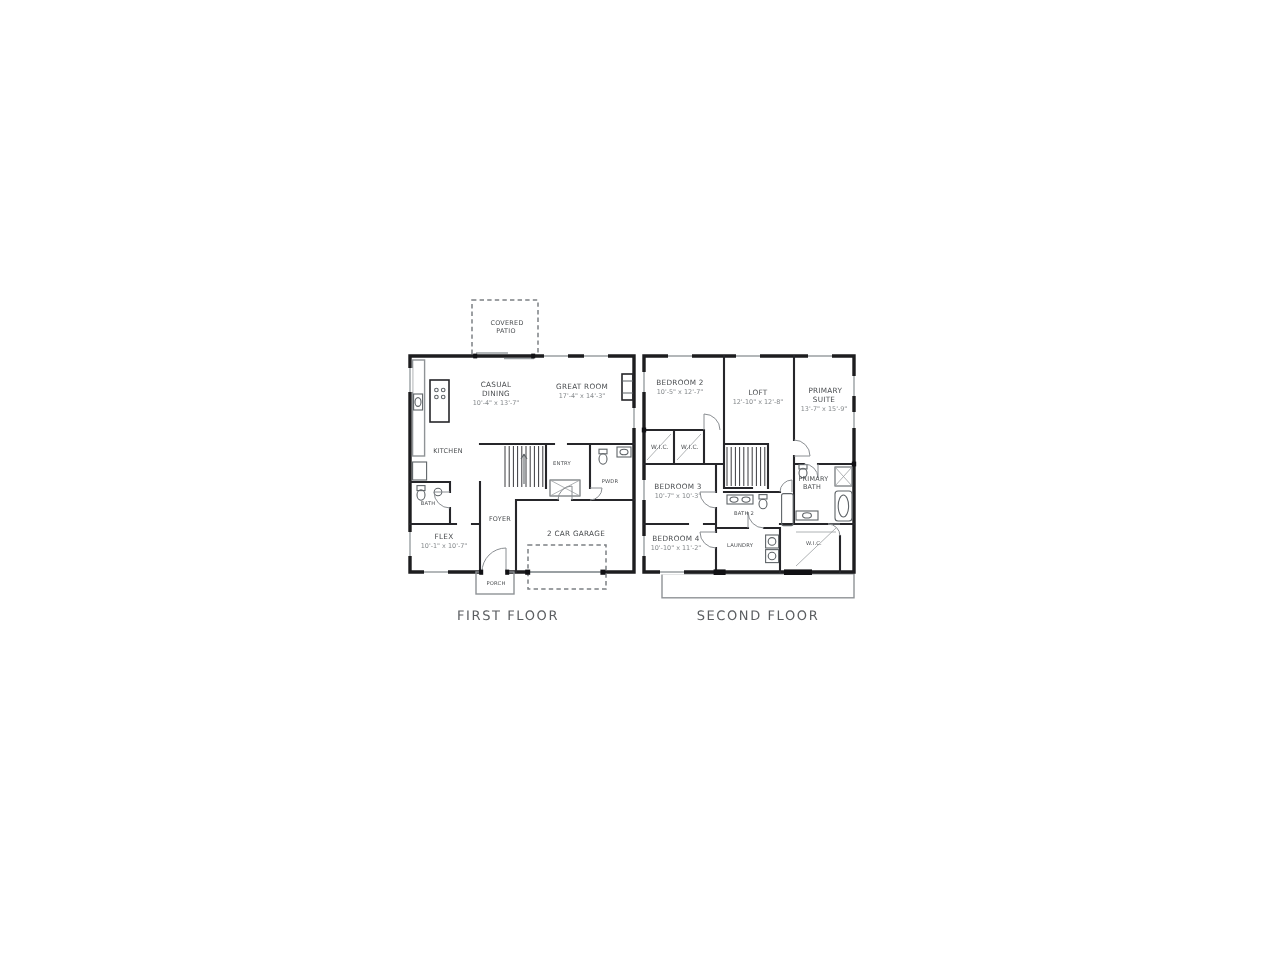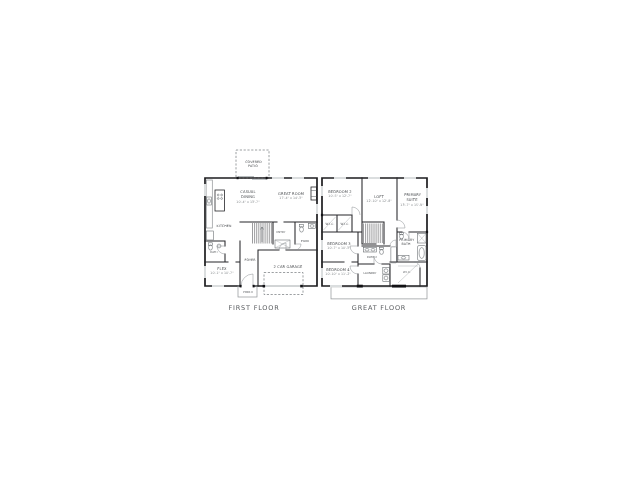--- a/index.html
+++ b/index.html
@@ -275,15 +275,15 @@
   <div class="lbl" style="left:338px;top:272px">
     <span class="rn">BEDROOM 4</span>
     <span class="rd">10'-10" x 11'-2"</span>
   </div>
   <div class="lbl sm xs" style="left:370px;top:273px">
     <span class="rn">LAUNDRY</span>
   </div>
   <div class="lbl sm xs" style="left:407px;top:272px">
     <span class="rn">W.I.C.</span>
   </div>
-  <div class="ftitle" style="left:379px;top:308px">GREAT FLOOR</div>
+  <div class="ftitle" style="left:379px;top:308px">SECOND FLOOR</div>
 
 </div>
 
 </body></html>

